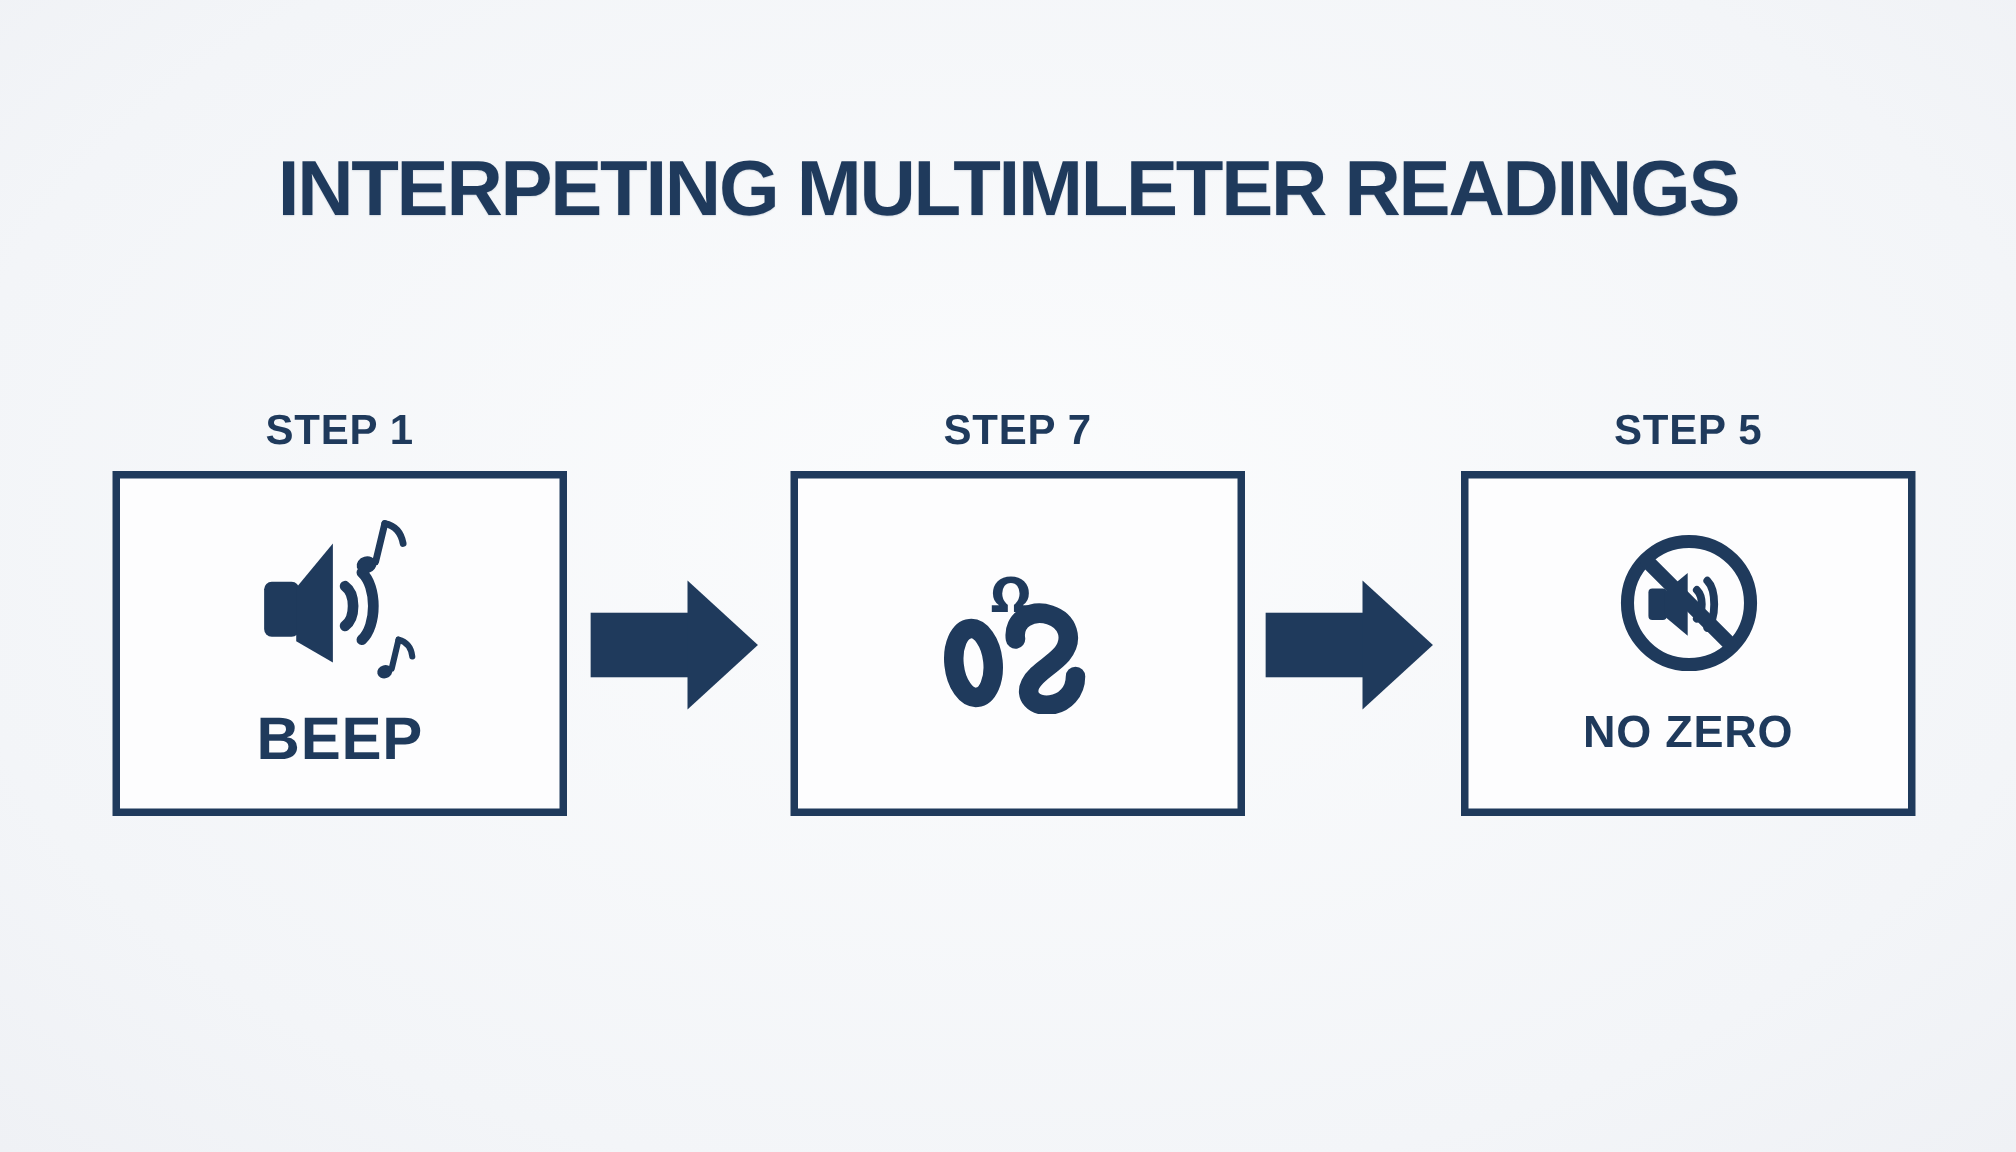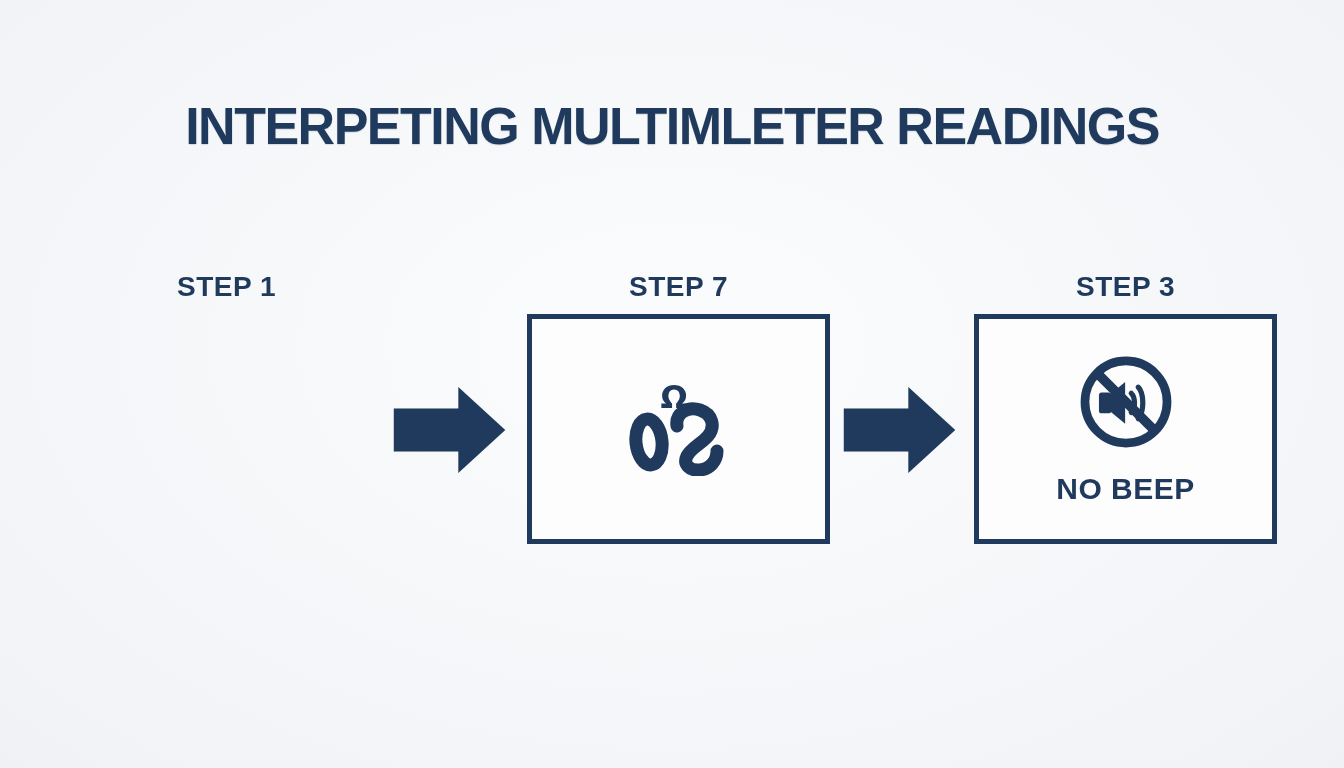--- a/index.html
+++ b/index.html
@@ -75,20 +75,43 @@
 </style>
 </head>
 <body>
 
 <div class="stage">
 
   <h1 class="title">INTERPETING MULTIMLETER READINGS</h1>
 
   <section class="step step-1" style="left:75px;">
     <div class="step-label">STEP 1</div>
+    <div class="box">
+      <svg class="icon" width="104" height="112" viewBox="0 0 100 110" aria-hidden="true">
+        <g fill="currentColor" stroke="none">
+          <rect x="0" y="42" width="23" height="36" rx="5"></rect>
+          <polygon points="21,46 45,17 45,95 21,81"></polygon>
+        </g>
+        <g fill="none" stroke="currentColor" stroke-width="7" stroke-linecap="round">
+          <path d="M53,45 C60,50 60,66 53,71"></path>
+          <path d="M64,36 C74,45 74,71 64,80"></path>
+        </g>
+        <g>
+          <ellipse cx="67" cy="31" rx="6.5" ry="5.5" fill="currentColor" transform="rotate(-15 67 31)"></ellipse>
+          <path d="M73,29 L79,4" stroke="currentColor" stroke-width="4.5" stroke-linecap="round" fill="none"></path>
+          <path d="M79,4 q10,2 12,13" stroke="currentColor" stroke-width="4.5" stroke-linecap="round" fill="none"></path>
+        </g>
+        <g>
+          <ellipse cx="79" cy="101" rx="5" ry="4.3" fill="currentColor" transform="rotate(-15 79 101)"></ellipse>
+          <path d="M83.5,99 L88,80" stroke="currentColor" stroke-width="4" stroke-linecap="round" fill="none"></path>
+          <path d="M88,80 q8,2 9,11" stroke="currentColor" stroke-width="4" stroke-linecap="round" fill="none"></path>
+        </g>
+      </svg>
+      <div class="caption caption-lg">BEEP</div>
+    </div>
   </section>
 
   <svg class="arrow" style="left:393px;" viewBox="0 0 116 92" aria-hidden="true">
     <g fill="currentColor">
       <rect x="0" y="24" width="68" height="44"></rect>
       <polygon points="66,2 114,46 66,90"></polygon>
     </g>
   </svg>
 
   <section class="step step-2" style="left:527px;">
@@ -104,31 +127,31 @@
   </section>
 
   <svg class="arrow" style="left:843px;" viewBox="0 0 116 92" aria-hidden="true">
     <g fill="currentColor">
       <rect x="0" y="24" width="68" height="44"></rect>
       <polygon points="66,2 114,46 66,90"></polygon>
     </g>
   </svg>
 
   <section class="step step-3" style="left:974px;">
-    <div class="step-label">STEP 3</div>
+    <div class="step-label">STEP 5</div>
     <div class="box">
       <svg class="icon" width="96" height="96" viewBox="0 0 110 110" aria-hidden="true">
         <circle cx="55" cy="55" r="47" fill="none" stroke="currentColor" stroke-width="10"></circle>
         <g fill="currentColor" stroke="none">
           <rect x="24" y="44" width="14" height="24" rx="3"></rect>
           <polygon points="36,47 54,32 54,80 36,65"></polygon>
         </g>
         <g fill="none" stroke="currentColor" stroke-width="6" stroke-linecap="round">
           <path d="M61,45 C66,50 66,62 61,67"></path>
           <path d="M69,38 C76,45 76,67 69,74"></path>
         </g>
         <path d="M23,23 L87,87" stroke="currentColor" stroke-width="11" stroke-linecap="round" fill="none"></path>
       </svg>
-      <div class="caption">NO BEEP</div>
+      <div class="caption">NO ZERO</div>
     </div>
   </section>
 
 </div>
 
 </body></html>

